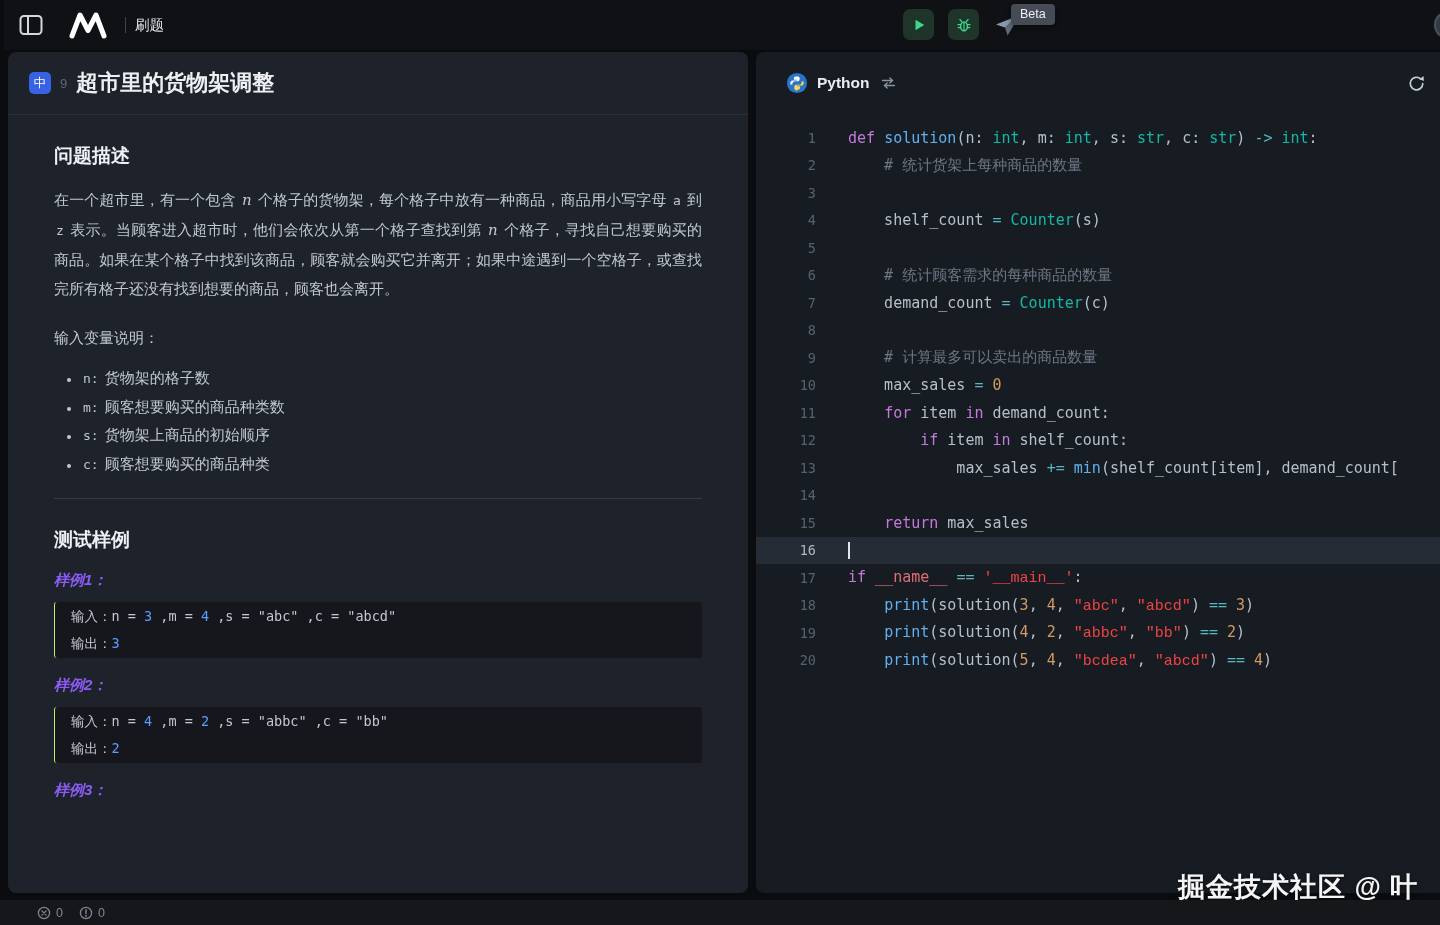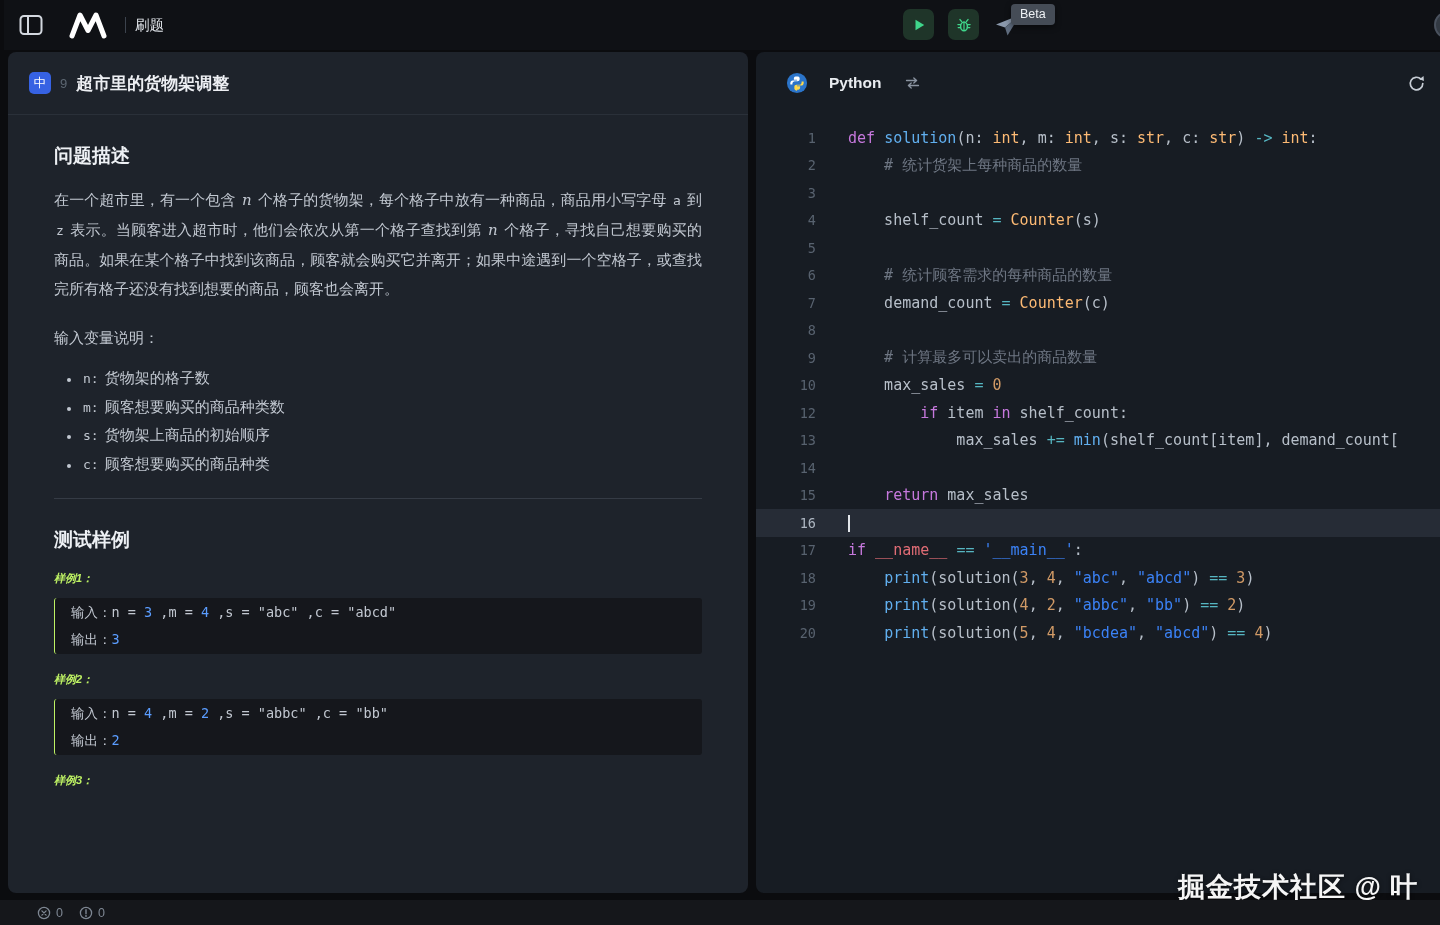--- a/index.html
+++ b/index.html
@@ -30,54 +30,54 @@
   
   .panel-left { position:absolute; left:8px; top:52px; width:740px; height:841px;
                 background:#1e232b; border-radius:8px; overflow:hidden; }
   .panel-right { position:absolute; left:756px; top:52px; width:684px; height:841px;
                  background:#171c23; border-radius:8px 0 0 8px; overflow:hidden; }
   
   .problem-header { height:63px; display:flex; align-items:center; padding:0 21px; border-bottom:1px solid #2a3039; }
   .diff-badge { width:22px; height:22px; border-radius:5px; background:#3662e3; color:#fff;
                 font-size:12.5px; display:flex; align-items:center; justify-content:center; flex:0 0 22px; }
   .prob-num { color:#5d6773; font-size:13px; margin-left:9px; }
-  .prob-title { color:#edeff3; font-weight:700; font-size:17px; margin-left:9px; }
+  .prob-title { color:#edeff3; font-weight:700; font-size:22px; margin-left:9px; }
   .problem-body { padding:0 46px; }
   h2.section { font-size:19px; font-weight:700; color:#edf0f4; margin:28px 0 16px; }
   p.desc { font-size:15px; line-height:29px; color:#c2c8d1; margin:0 0 20px; text-align:justify; }
   p.intro { margin-bottom:6px; text-align:left; }
   .seg-t { }
   .seg-math { font-family:"DejaVu Serif", serif; font-style:italic; padding:0 2px; }
   .seg-code { font-family:"DejaVu Sans Mono", "Liberation Mono", monospace; font-size:13px; padding:0 2px; }
   ul.params { margin:12px 0 0 0; padding-left:27px; }
   ul.params li { font-size:15px; line-height:27.5px; color:#c2c8d1; }
   ul.params li::marker { color:#c2c8d1; font-size:12px; }
   hr.divider { border:none; border-top:1px solid #353b45; margin:20px 0 0; }
-  .example-label { font-size:11px; font-weight:700; font-style:italic; color:#bef264; margin:18px 0 12px; }
+  .example-label { font-size:15px; font-weight:700; font-style:italic; color:#8b5cf6; margin:18px 0 12px; }
   .example-block { background:#15171c; border-left:1px solid #bef264; border-radius:3px;
                    padding:1px 16px; font-family:"DejaVu Sans Mono","Liberation Mono",monospace;
                    font-size:13.5px; line-height:27px; color:#c2c8d1; margin-bottom:12px; }
   .example-row { white-space:pre; }
   .seg-num { color:#5b9dff; }
   
-  .editor-header { height:62px; display:flex; align-items:center; padding:0 14px 0 30px; gap:21px; }
+  .editor-header { height:62px; display:flex; align-items:center; padding:0 14px 0 30px; gap:9px; }
   .lang-name { color:#e9ecf0; font-weight:700; font-size:15.5px; }
   .swap-btn { background:none; border:none; cursor:pointer; display:flex; align-items:center; margin-left:2px; }
   .refresh-btn { margin-left:auto; background:none; border:none; cursor:pointer; display:flex; align-items:center; }
   .editor { position:absolute; top:72px; left:0; right:0; }
   .code-row { display:flex; height:27.5px; align-items:center;
               font-family:"DejaVu Sans Mono","Liberation Mono",monospace; font-size:15px; }
   .code-row .gutter { width:60px; flex:0 0 60px; text-align:right; color:#58626f; font-size:13.5px; }
   .code-row .code { margin-left:32px; white-space:pre; color:#b7bfc9; }
   .code-row.current { background:#262c36; }
   .code-row.current .gutter { color:#aeb7c2; }
   .tk-kw { color:#c678dd; }
   .tk-fn { color:#61afef; }
-  .tk-typ { color:#fdba74; }
-  .tk-str { color:#3b82f6; }
+  .tk-typ { color:#14b8a6; }
+  .tk-str { color:#ef4444;font-family:Liberation Mono, monospace; }
   .tk-num { color:#d19a66; }
   .tk-com { color:#6e7683; }
   .tk-op { color:#56b6c2; }
   .tk-mg { color:#e06c75; }
   .tk-d { color:#b7bfc9; }
   .cursor { display:inline-block; width:2px; height:17px; background:#e2e6ea; vertical-align:middle; }
   
   .watermark { position:absolute; left:1178px; top:869px; font-size:27px; font-weight:700;
                color:rgba(255,255,255,.96); letter-spacing:1px; text-shadow:0 1px 4px rgba(0,0,0,.6); }
   
@@ -216,20 +216,24 @@
       </div>
       <div class="code-row">
         <span class="gutter">9</span>
         <span class="code"><span class="tk-com">    # 计算最多可以卖出的商品数量</span></span>
       </div>
       <div class="code-row">
         <span class="gutter">10</span>
         <span class="code"><span class="tk-d">    max_sales </span><span class="tk-op">=</span><span class="tk-d"> </span><span class="tk-num">0</span></span>
       </div>
       <div class="code-row">
+        <span class="gutter">11</span>
+        <span class="code"><span class="tk-d">    </span><span class="tk-kw">for</span><span class="tk-d"> item </span><span class="tk-kw">in</span><span class="tk-d"> demand_count:</span></span>
+      </div>
+      <div class="code-row">
         <span class="gutter">12</span>
         <span class="code"><span class="tk-d">        </span><span class="tk-kw">if</span><span class="tk-d"> item </span><span class="tk-kw">in</span><span class="tk-d"> shelf_count:</span></span>
       </div>
       <div class="code-row">
         <span class="gutter">13</span>
         <span class="code"><span class="tk-d">            max_sales </span><span class="tk-op">+=</span><span class="tk-d"> </span><span class="tk-fn">min</span><span class="tk-d">(shelf_count[item], demand_count[</span></span>
       </div>
       <div class="code-row">
         <span class="gutter">14</span>
         <span class="code"></span>

